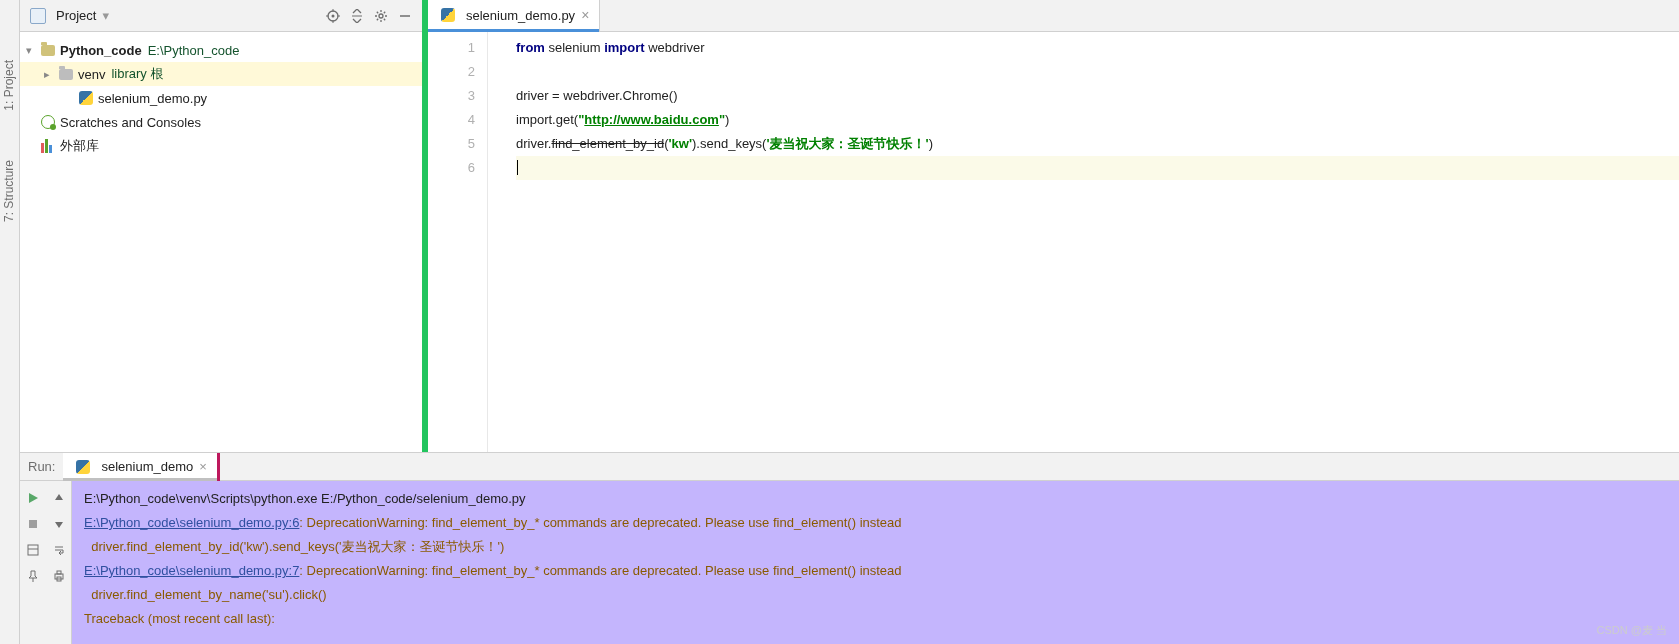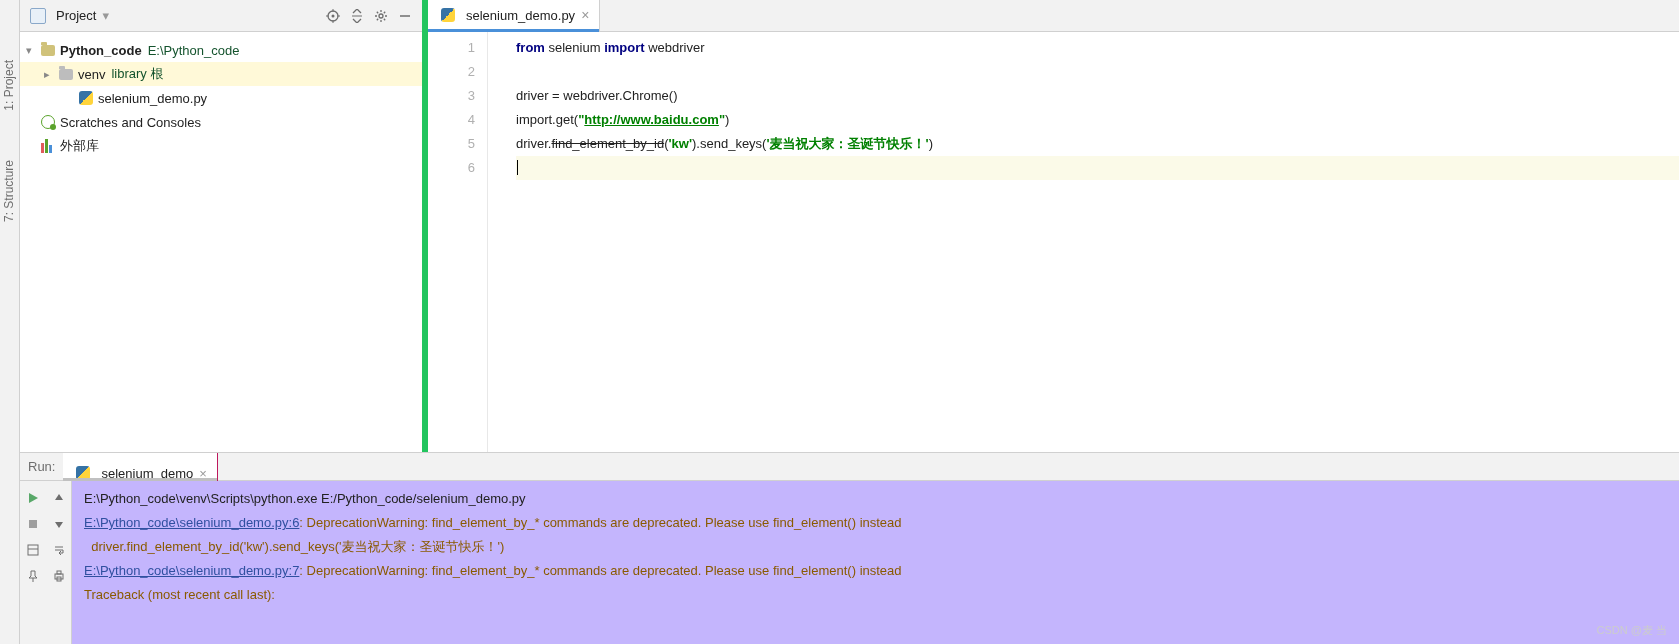--- a/index.html
+++ b/index.html
@@ -51,21 +51,21 @@
 .kw{color:#000080;font-weight:bold;}
 .str{color:#008000;font-weight:bold;}
 .str-link{color:#008000;font-weight:bold;text-decoration:underline;}
 .deprecated{text-decoration:line-through;}
 .ident{color:#222;}
 .caret{border-left:1px solid #000;margin-left:1px;animation:blink 1s step-end infinite;}
 @keyframes blink{50%{opacity:0;}}
 .bottom-area{height:192px;border-top:1px solid #d0d0d0;margin-left:20px;display:flex;flex-direction:column;background:#c4b5fd;}
 .run-tabs{height:28px;background:#f2f2f2;border-bottom:1px solid #d0d0d0;display:flex;align-items:center;}
 .run-label{padding:0 8px;color:#6e6e6e;}
-.run-tab{height:28px;background:#fff;display:flex;align-items:flex-end;padding:0 10px;gap:6px;border-right:1px solid #be185d;position:relative;cursor:pointer;}
+.run-tab{height:28px;background:#fff;display:flex;align-items:center;padding:0 10px;gap:6px;border-right:3px solid #be185d;position:relative;cursor:pointer;}
 .run-tab::after{content:"";position:absolute;left:0;right:0;bottom:0;height:3px;background:#c0c0c0;}
 .run-tab .close{color:#999;}
 .run-body{flex:1;display:flex;}
 .run-toolbar{width:52px;background:#f2f2f2;border-right:1px solid #d0d0d0;display:grid;grid-template-columns:26px 26px;grid-auto-rows:26px;padding:4px 0 0 0;}
 .run-toolbar .tbtn{display:flex;align-items:center;justify-content:center;color:#6e6e6e;cursor:pointer;}
 .console{flex:1;font-family:"JetBrains Mono","Consolas",monospace;font-size:14px;padding:6px 12px;overflow:auto;line-height:24px;}
 .console .line{white-space:pre;}
 .console .link{color:#3050a0;text-decoration:underline;}
 .console .warn{color:#8a5a00;}
 .watermark{position:absolute;right:12px;bottom:6px;font-size:11px;color:#ccc;}
@@ -248,18 +248,19 @@
             <rect x="4" y="1" width="4" height="3" fill="none" stroke="#6e6e6e"></rect>
             <rect x="4" y="7" width="4" height="4" fill="none" stroke="#6e6e6e"></rect>
           </svg>
         </div>
     </div>
     <div class="console">
       <div class="line">E:\Python_code\venv\Scripts\python.exe E:/Python_code/selenium_demo.py</div>
       <div class="line"><span class="link">E:\Python_code\selenium_demo.py:6</span><span class="warn">: DeprecationWarning: find_element_by_* commands are deprecated. Please use find_element() instead</span></div>
       <div class="line warn">  driver.find_element_by_id('kw').send_keys('麦当祝大家：圣诞节快乐！')</div>
       <div class="line"><span class="link">E:\Python_code\selenium_demo.py:7</span><span class="warn">: DeprecationWarning: find_element_by_* commands are deprecated. Please use find_element() instead</span></div>
+      <div class="line warn">  driver.find_element_by_name('su').click()</div>
       <div class="line warn">Traceback (most recent call last):</div>
     </div>
   </div>
 </div>
 
 <div class="watermark">CSDN @麦 当</div>
 
 </body></html>

